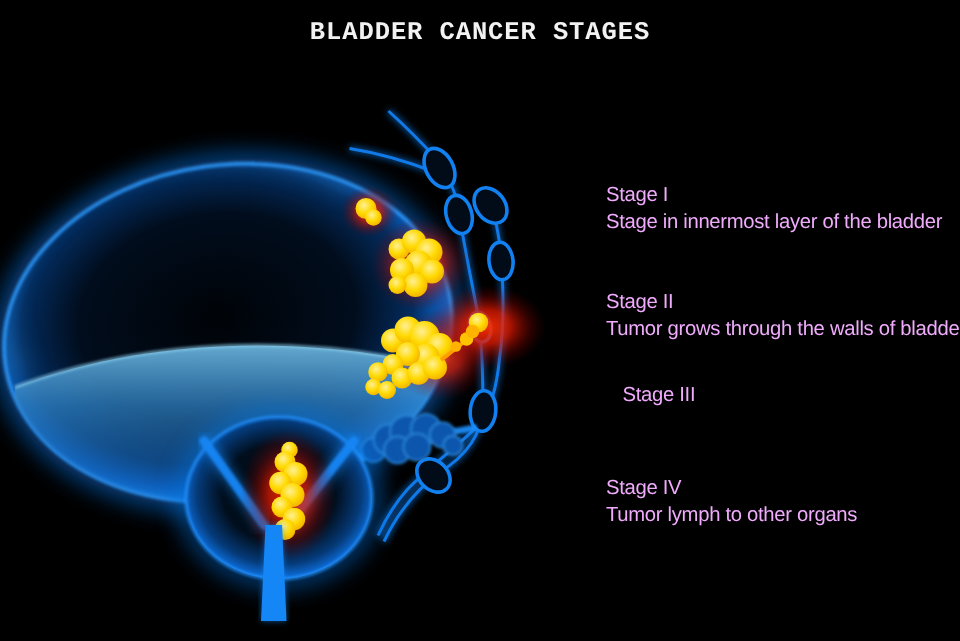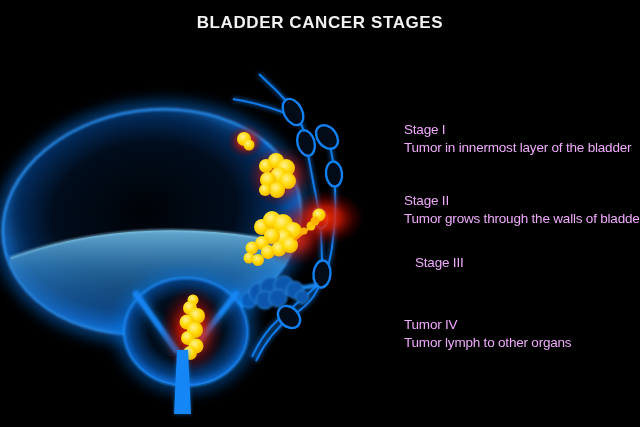--- a/index.html
+++ b/index.html
@@ -4,21 +4,21 @@
 <style>
   html,body { margin:0; padding:0; background:#000; }
   #screen {
     position:relative; width:640px; height:427px;
     background:#000; overflow:hidden;
     font-family:"Liberation Sans", sans-serif;
   }
   .title {
     position:absolute; top:13px; left:0; width:100%;
     text-align:center; color:#f2f2f2; font-weight:bold;
-    font-size:17px; letter-spacing:0.6px;
+    font-size:17px; letter-spacing:0.6px;font-family:Liberation Mono, monospace;
   }
   .stage {
     position:absolute; left:404px; color:#f0abfc;
     font-size:13.5px; letter-spacing:-0.2px; line-height:18px;
     white-space:nowrap;
   }
   .stage .stage-name { display:block; }
   .stage .stage-desc { display:block; }
   #stage-1 { top:121px; }
   #stage-2 { top:192px; }
@@ -211,27 +211,27 @@
     </g>
 
     <g>
       <polygon points="177,350 188,350 191,414 174,414" fill="#1586f5" opacity="0.6" filter="url(#blur2)"></polygon>
       <polygon points="177,350 188,350 191,414 174,414" fill="#1586f5"></polygon>
     </g>
   </svg>
 
   <div class="stage" id="stage-1">
     <span class="stage-name">Stage I</span>
-    <span class="stage-desc">Tumor in innermost layer of the bladder</span>
+    <span class="stage-desc">Stage in innermost layer of the bladder</span>
   </div>
   <div class="stage" id="stage-2">
     <span class="stage-name">Stage II</span>
     <span class="stage-desc">Tumor grows through the walls of bladder</span>
   </div>
   <div class="stage" id="stage-3">
     <span class="stage-name">Stage III</span>
   </div>
   <div class="stage" id="stage-4">
-    <span class="stage-name">Tumor IV</span>
+    <span class="stage-name">Stage IV</span>
     <span class="stage-desc">Tumor lymph to other organs</span>
   </div>
 
 </div>
 
 </body></html>

